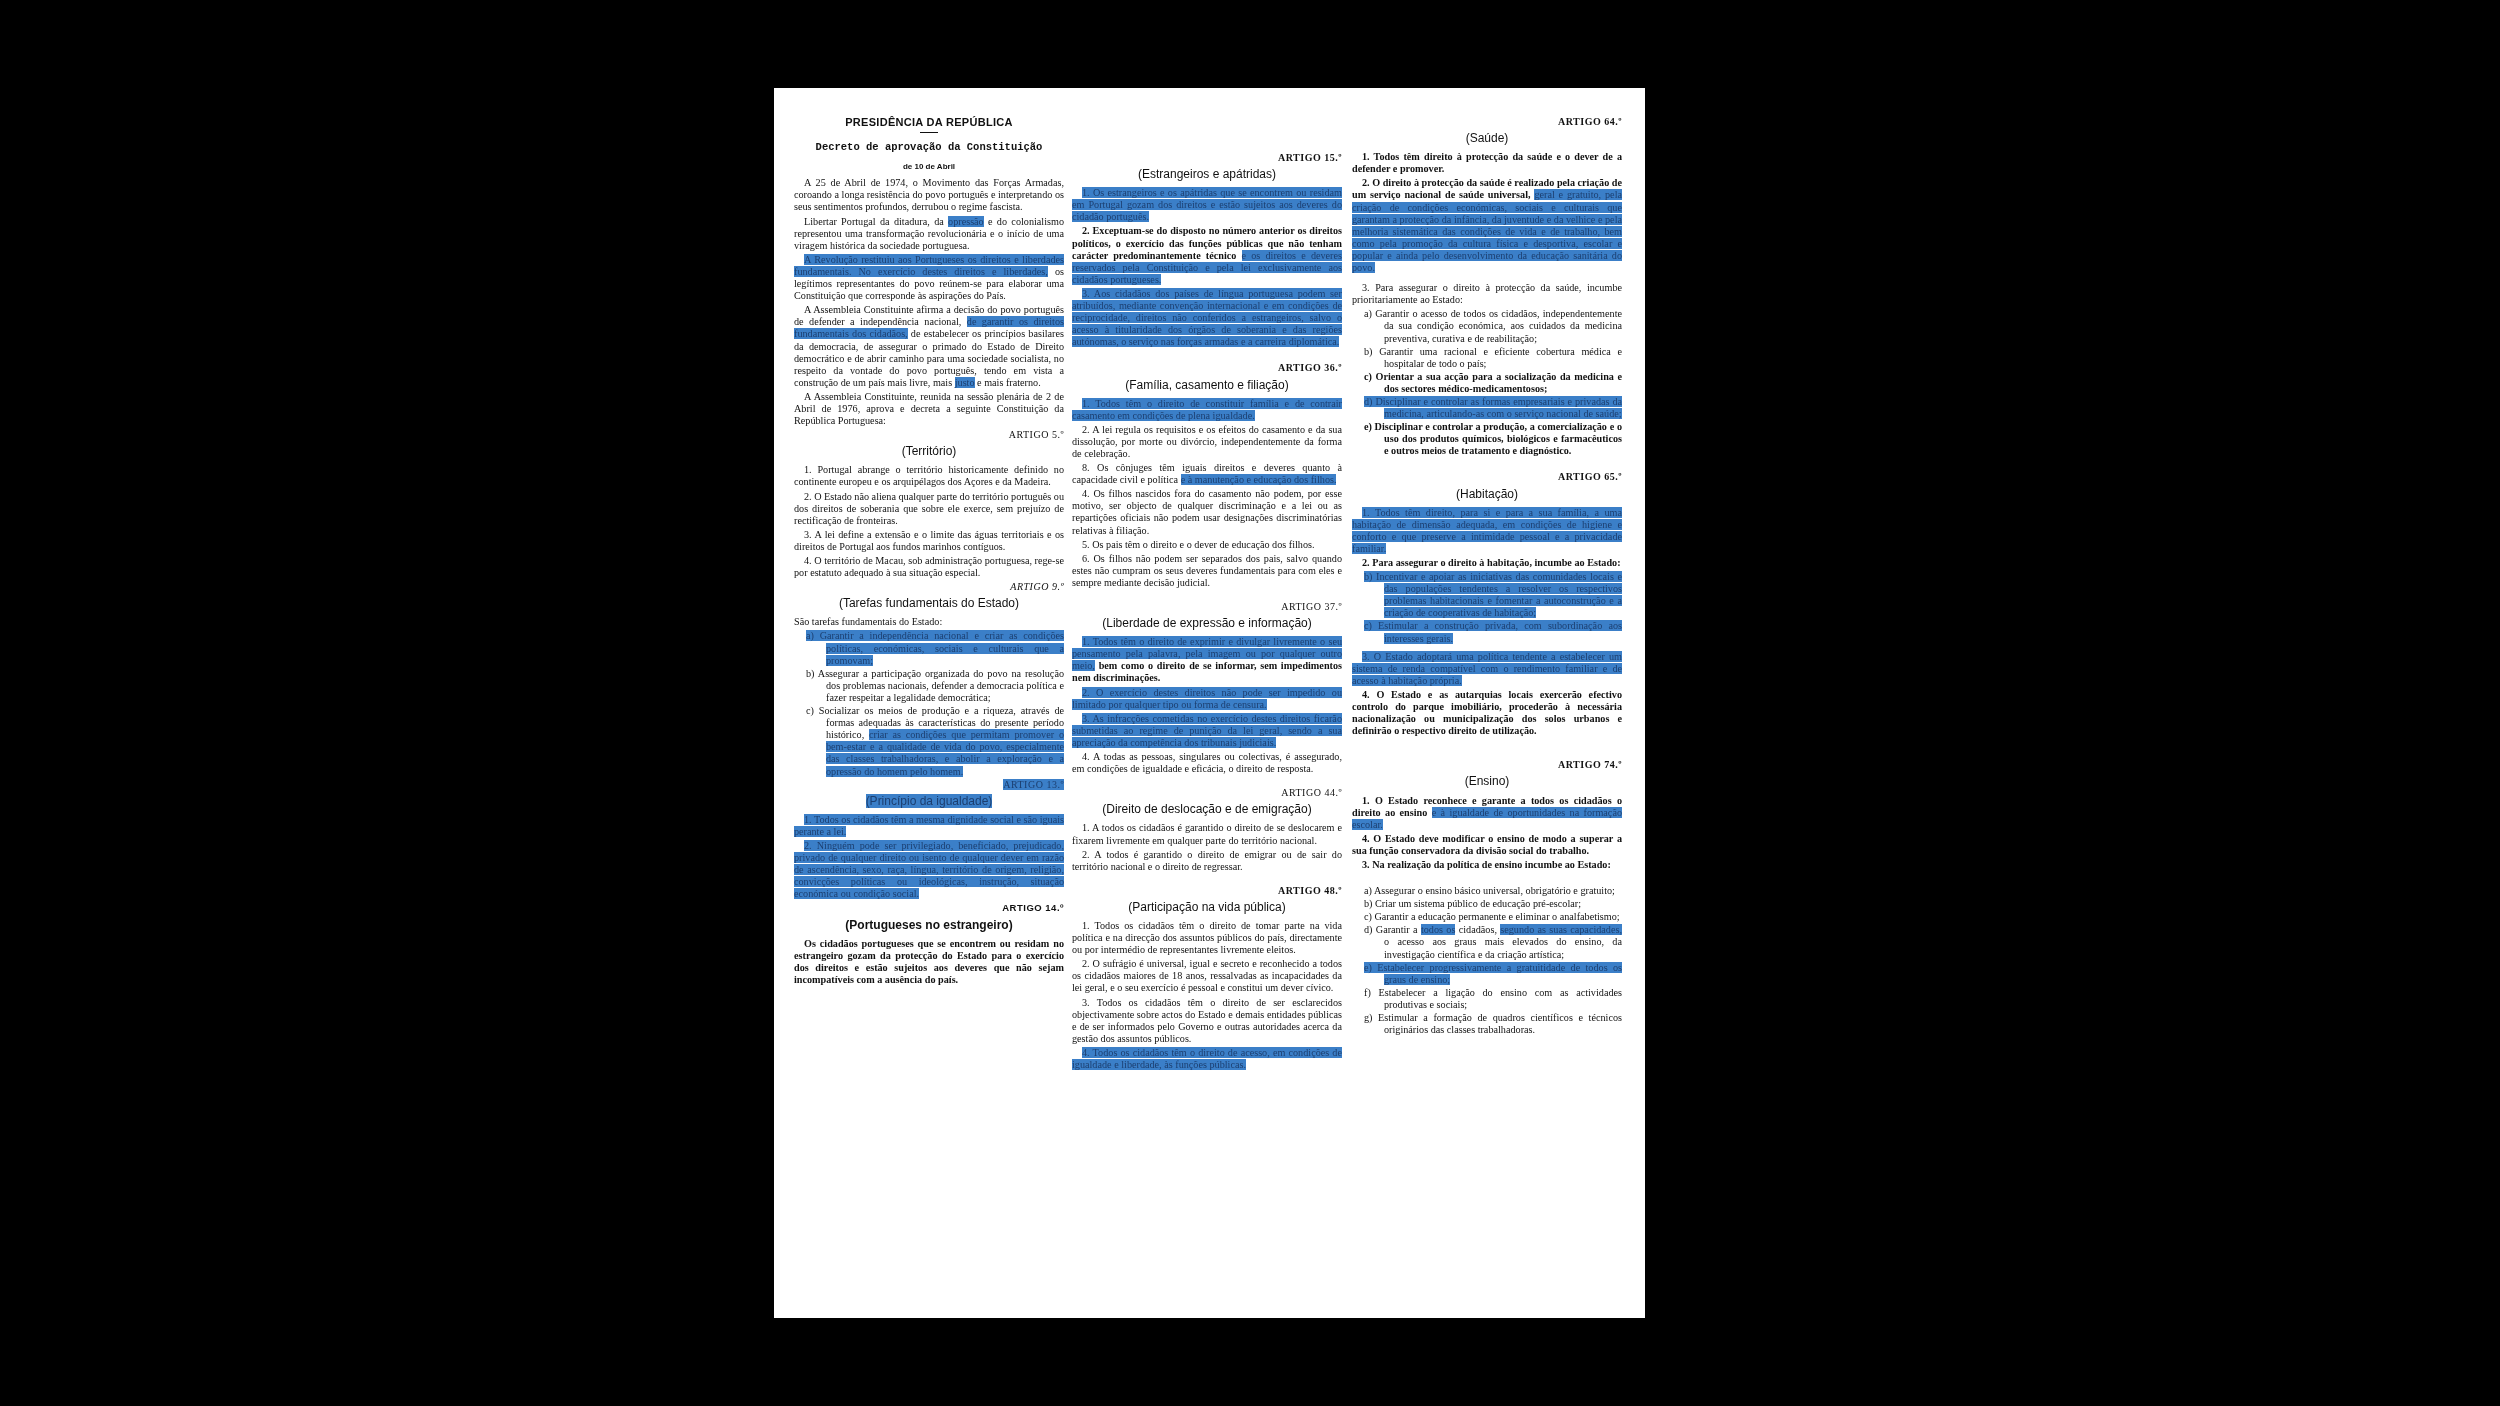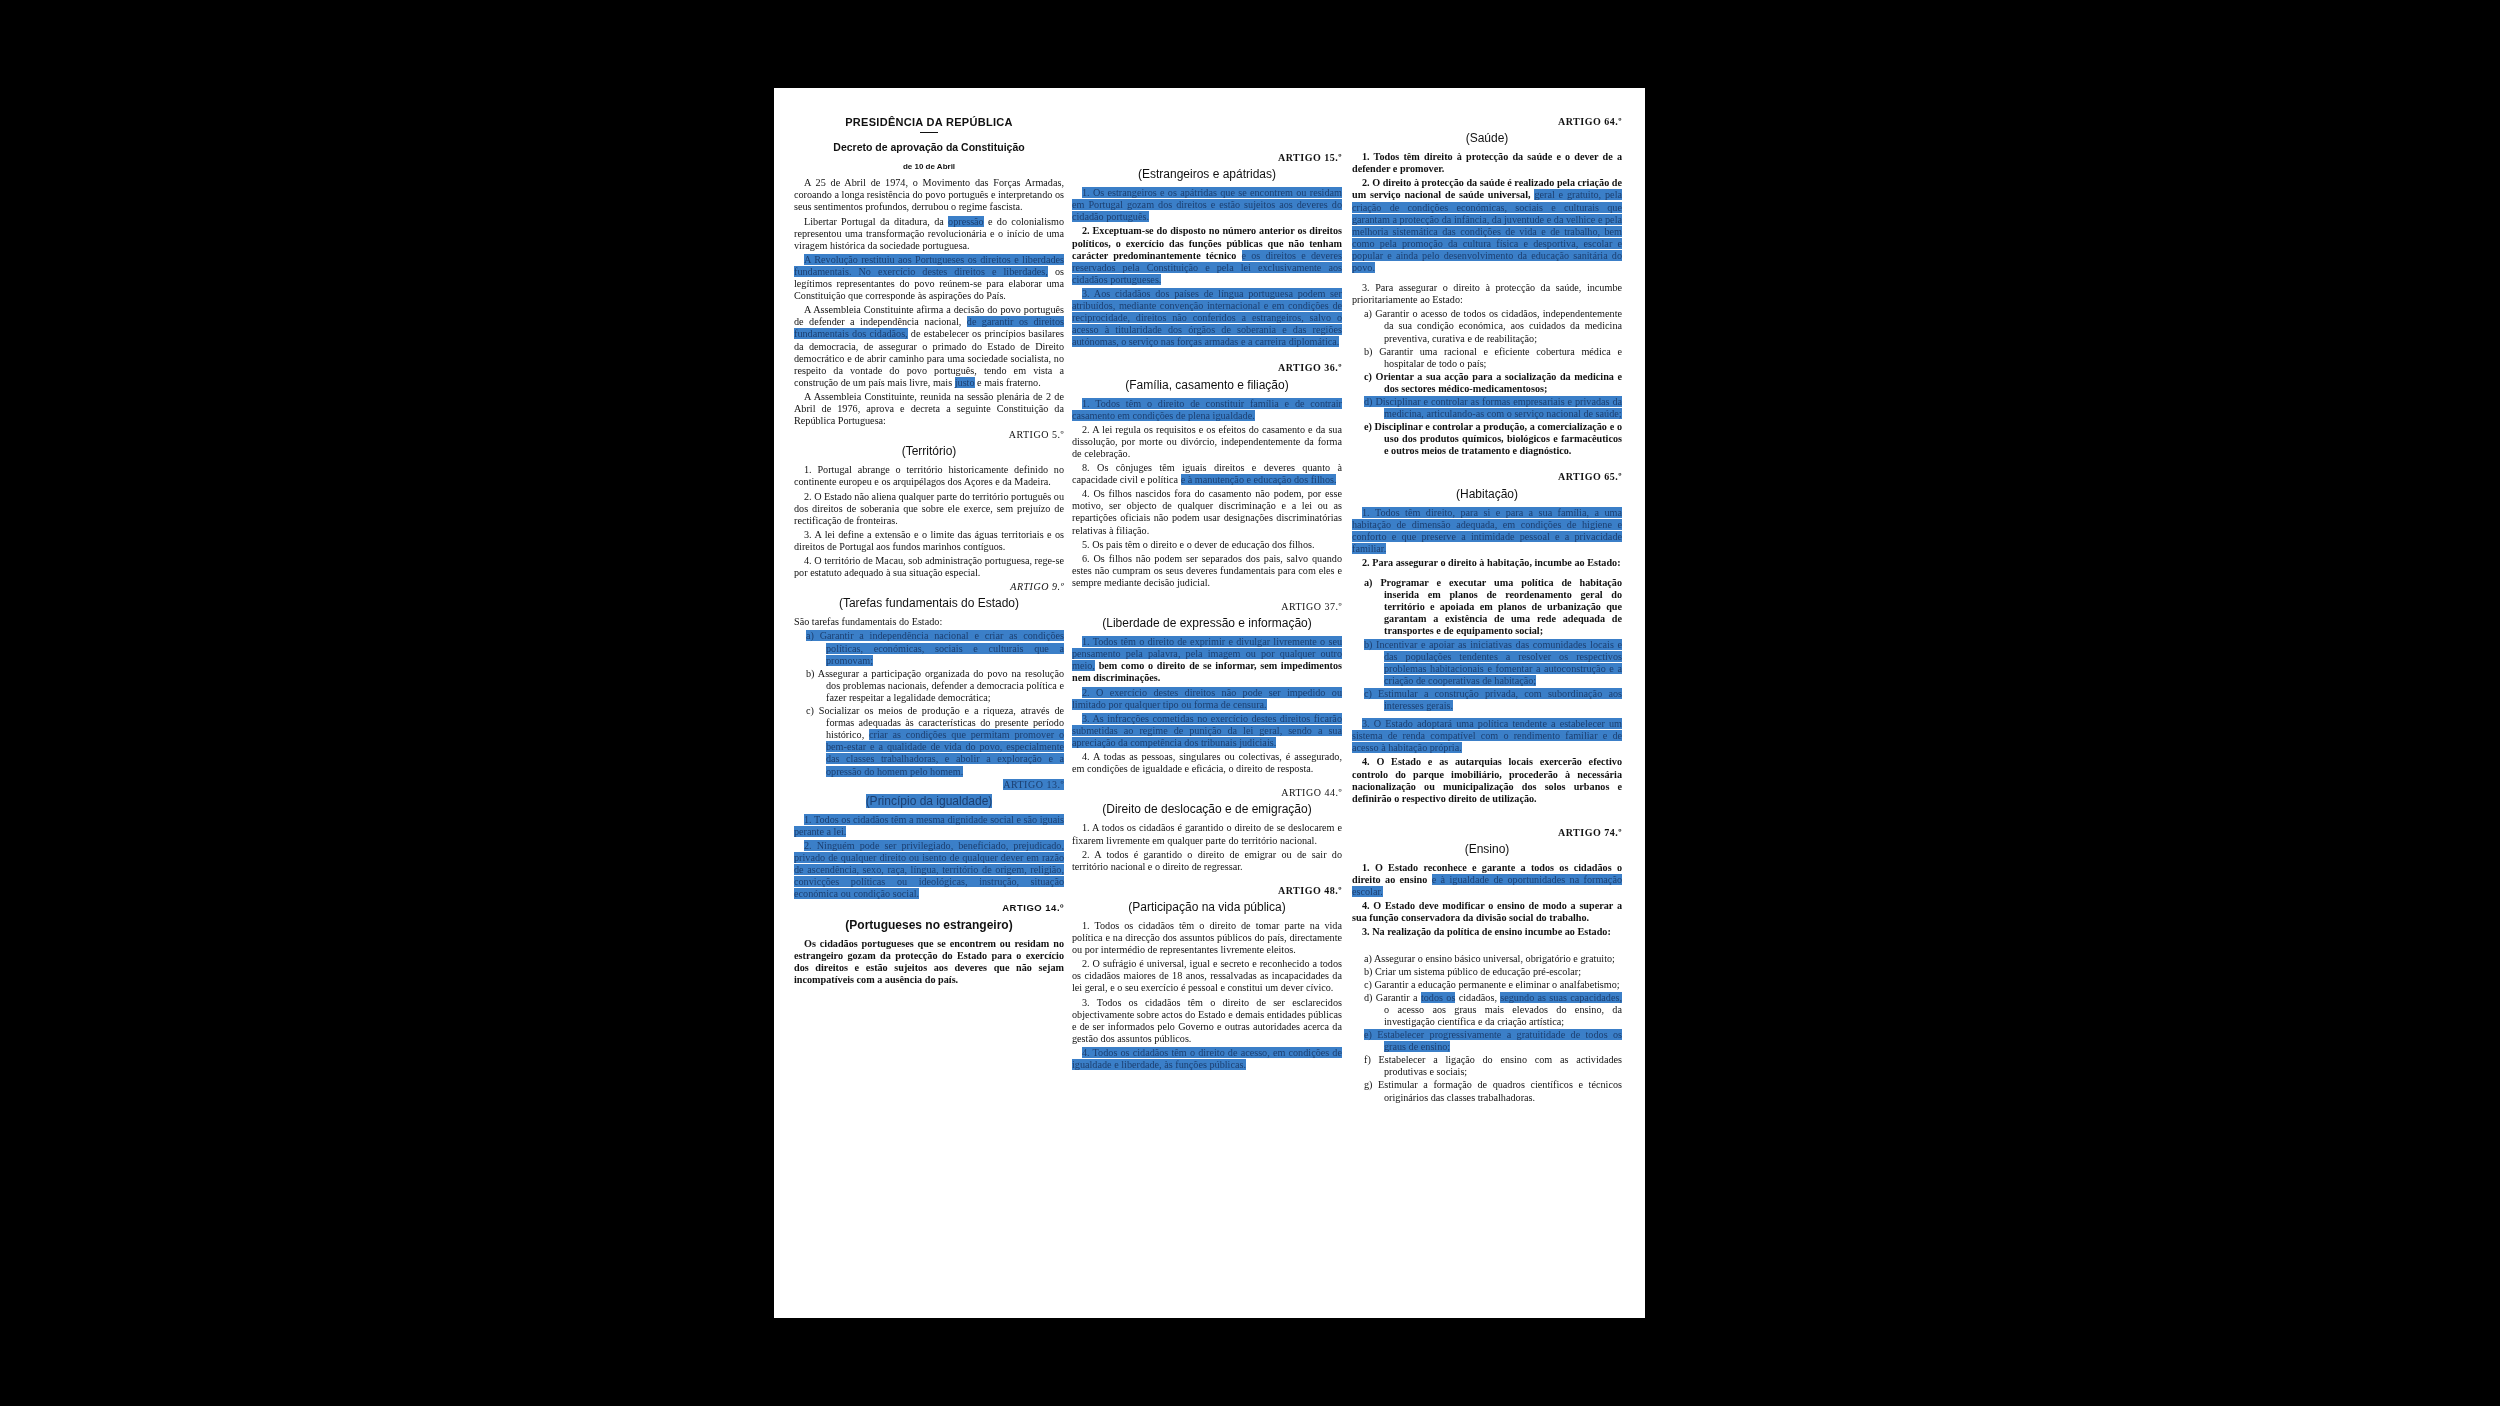--- a/index.html
+++ b/index.html
@@ -5,21 +5,21 @@
   html, body { margin:0; padding:0; }
   body { width:2500px; height:1406px; background:#000; position:relative; overflow:hidden; }
   .page { position:absolute; left:774px; top:88px; width:871px; height:1230px; background:#fff; }
   .col { position:absolute; top:0; width:270px; font-family:"Liberation Serif", serif; font-size:10.2px; line-height:12.1px; color:#111; }
   .col1 { left:20px; top:28px; }
   .col2 { left:298px; top:64px; }
   .col3 { left:578px; top:28px; }
   p { margin:0 0 2px 0; text-align:justify; text-indent:10px; }
   .hdr { font-family:"Liberation Sans", sans-serif; font-weight:bold; text-align:center; font-size:11px; letter-spacing:0.3px; margin:0; }
   .rule { width:18px; height:1px; background:#111; margin:4px auto 8px; }
-  .dtitle { font-family:Liberation Sans, sans-serif; font-weight:bold; text-align:center; font-size:10.5px; margin:8px; }
+  .dtitle { font-family:Liberation Mono, monospace; font-weight:bold; text-align:center; font-size:10.5px; margin:8px; }
   .ddate { font-family:"Liberation Sans", sans-serif; font-weight:bold; text-align:center; font-size:8px; margin:2px 0 4px; }
   .art { text-align:right; font-size:10px; letter-spacing:0.5px; margin:0 0 4px; text-indent:0; }
   .sub { font-family:"Liberation Sans", sans-serif; text-align:center; font-size:12px; margin:0 0 7px; text-indent:0; }
   .item { padding-left:26px; text-indent:-14px; margin:0 0 1px 6px; text-indent:-20px; }
   .hl { background:#3b7fc8; color:#1c3f70; }
   .it { font-style:italic; }
   .noind { text-indent:0; }
 </style>
 </head>
 <body>
@@ -107,21 +107,20 @@
     <p class="item">a) Garantir o acesso de todos os cidadãos, independentemente da sua condição económica, aos cuidados da medicina preventiva, curativa e de reabilitação;</p>
     <p class="item">b) Garantir uma racional e eficiente cobertura médica e hospitalar de todo o país;</p>
     <p class="item" style="font-weight:bold;">c) Orientar a sua acção para a socialização da medicina e dos sectores médico-medicamentosos;</p>
     <p class="item"><span class="hl">d) Disciplinar e controlar as formas empresariais e privadas da medicina, articulando-as com o serviço nacional de saúde;</span></p>
     <p class="item" style="font-weight:bold;">e) Disciplinar e controlar a produção, a comercialização e o uso dos produtos químicos, biológicos e farmacêuticos e outros meios de tratamento e diagnóstico.</p>
 
     <div class="art" style="font-weight:bold;margin-top:14px;">ARTIGO 65.º</div>
     <div class="sub">(Habitação)</div>
     <p><span class="hl">1. Todos têm direito, para si e para a sua família, a uma habitação de dimensão adequada, em condições de higiene e conforto e que preserve a intimidade pessoal e a privacidade familiar.</span></p>
     <p style="font-weight:bold;">2. Para assegurar o direito à habitação, incumbe ao Estado:</p>
-    <p class="item" style="font-weight:bold;margin-top:8px;">a) Programar e executar uma política de habitação inserida em planos de reordenamento geral do território e apoiada em planos de urbanização que garantam a existência de uma rede adequada de transportes e de equipamento social;</p>
     <p class="item"><span class="hl">b) Incentivar e apoiar as iniciativas das comunidades locais e das populações tendentes a resolver os respectivos problemas habitacionais e fomentar a autoconstrução e a criação de cooperativas de habitação;</span></p>
     <p class="item"><span class="hl">c) Estimular a construção privada, com subordinação aos interesses gerais.</span></p>
     <p style="margin-top:6px;"><span class="hl">3. O Estado adoptará uma política tendente a estabelecer um sistema de renda compatível com o rendimento familiar e de acesso à habitação própria.</span></p>
     <p style="font-weight:bold;">4. O Estado e as autarquias locais exercerão efectivo controlo do parque imobiliário, procederão à necessária nacionalização ou municipalização dos solos urbanos e definirão o respectivo direito de utilização.</p>
 
     <div class="art" style="font-weight:bold;margin-top:22px;">ARTIGO 74.º</div>
     <div class="sub">(Ensino)</div>
     <p><span style="font-weight:bold;">1. O Estado reconhece e garante a todos os cidadãos o direito ao ensino </span><span class="hl">e à igualdade de oportunidades na formação escolar.</span></p>
     <p style="font-weight:bold;">4. O Estado deve modificar o ensino de modo a superar a sua função conservadora da divisão social do trabalho.</p>
     <p style="font-weight:bold;">3. Na realização da política de ensino incumbe ao Estado:</p>

